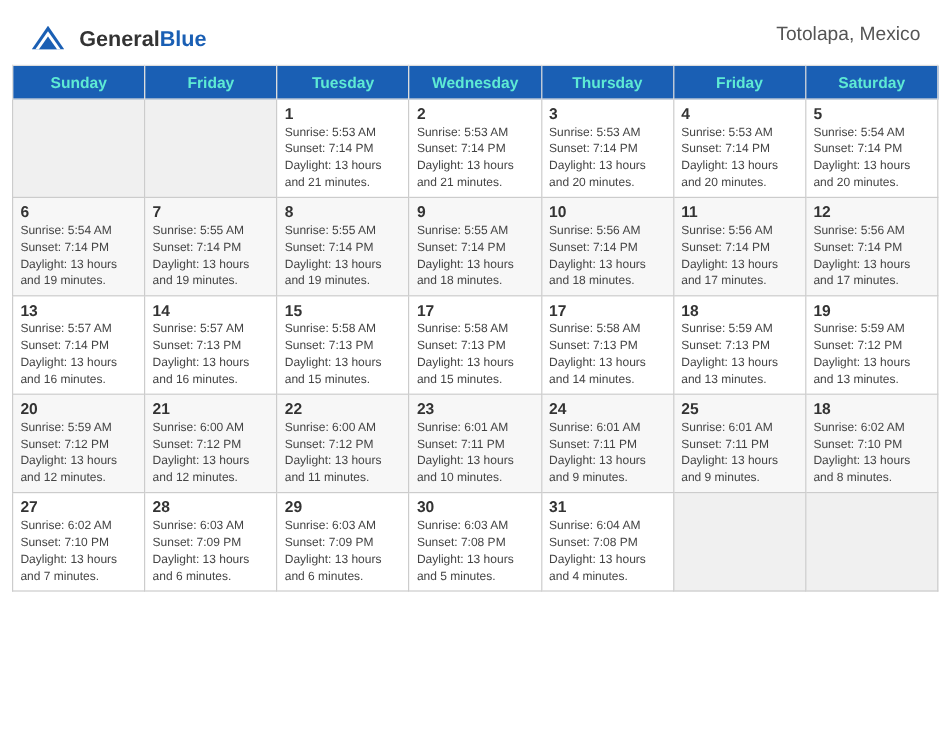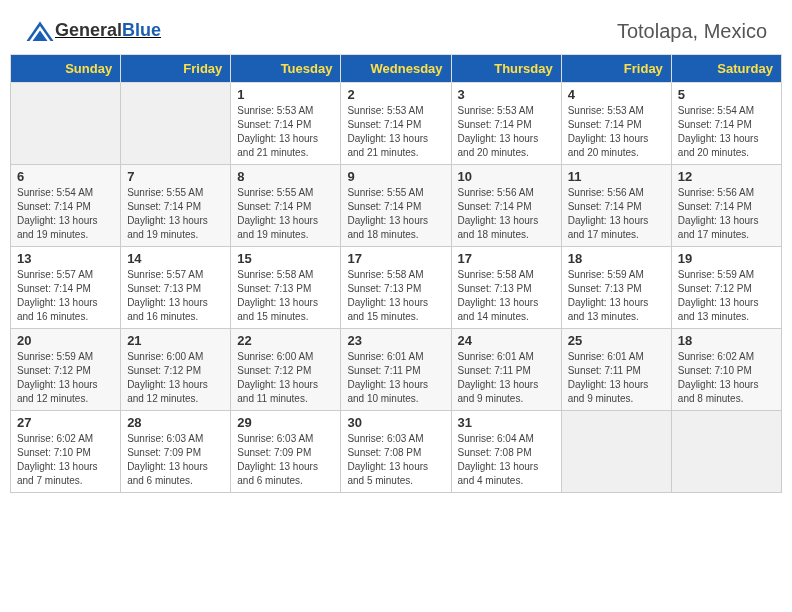--- a/index.html
+++ b/index.html
@@ -11,22 +11,22 @@
       padding: 10px;
     }
     .header {
       display: flex;
       justify-content: space-between;
       align-items: flex-start;
       padding: 10px 15px 5px 15px;
     }
     .logo {
       display: flex;
-      gap: 0;
-      text-decoration: underline;
+      align-items: center;
+      gap: 11px;
     }
     .logo-text-general {
       font-size: 18px;
       font-weight: bold;
       color: #333;
     }
     .logo-text-blue {
       font-size: 18px;
       font-weight: bold;
       color: #1a5fb4;
@@ -38,35 +38,35 @@
     .title-block {
       text-align: right;
     }
     .calendar-title {
       font-size: 36px;
       font-weight: bold;
       color: #333;
       line-height: 1.1;
     }
     .calendar-subtitle {
-      font-size: 20px;
+      font-size: 16px;
       color: #555;
     }
     .calendar {
       width: 100%;
       border-collapse: collapse;
       margin-top: 5px;
     }
     .calendar th {
       background-color: #1a5fb4;
-      color: #fde047;
+      color: #5eead4;
       font-size: 13px;
       font-weight: bold;
       padding: 6px 8px;
-      text-align: right;
+      text-align: center;
       border: 1px solid #ddd;
     }
     .calendar td {
       vertical-align: top;
       border: 1px solid #ccc;
       padding: 4px 6px;
       font-size: 10.5px;
       color: #333;
       width: calc(100% / 7);
       min-height: 80px;

